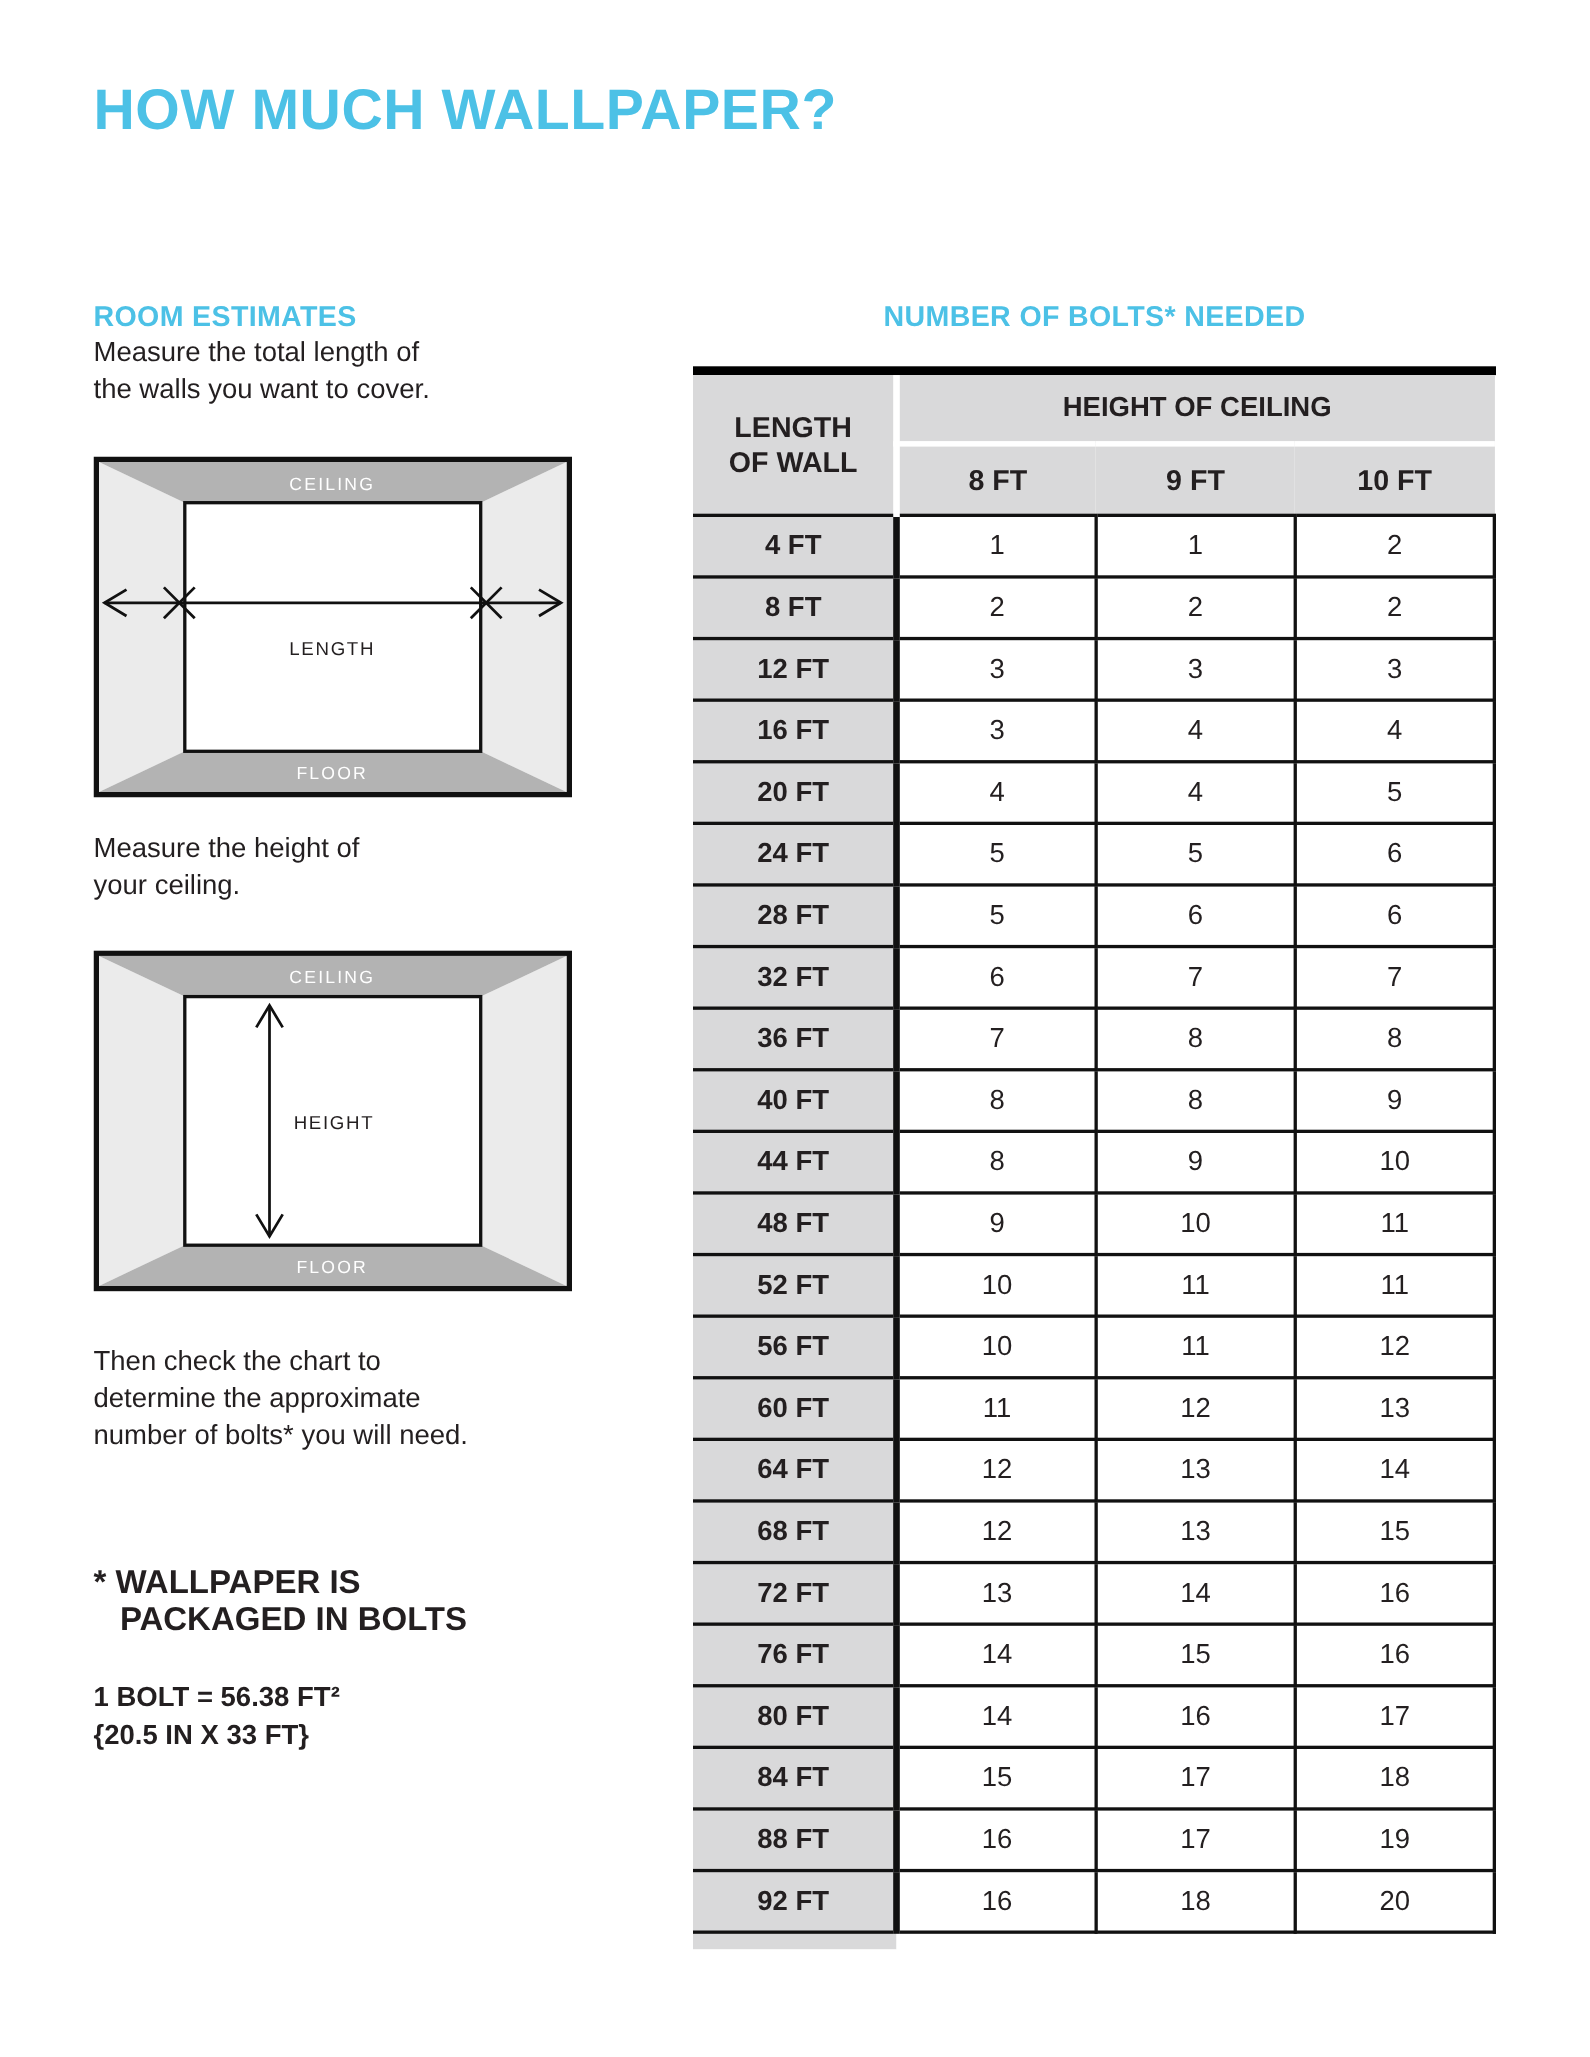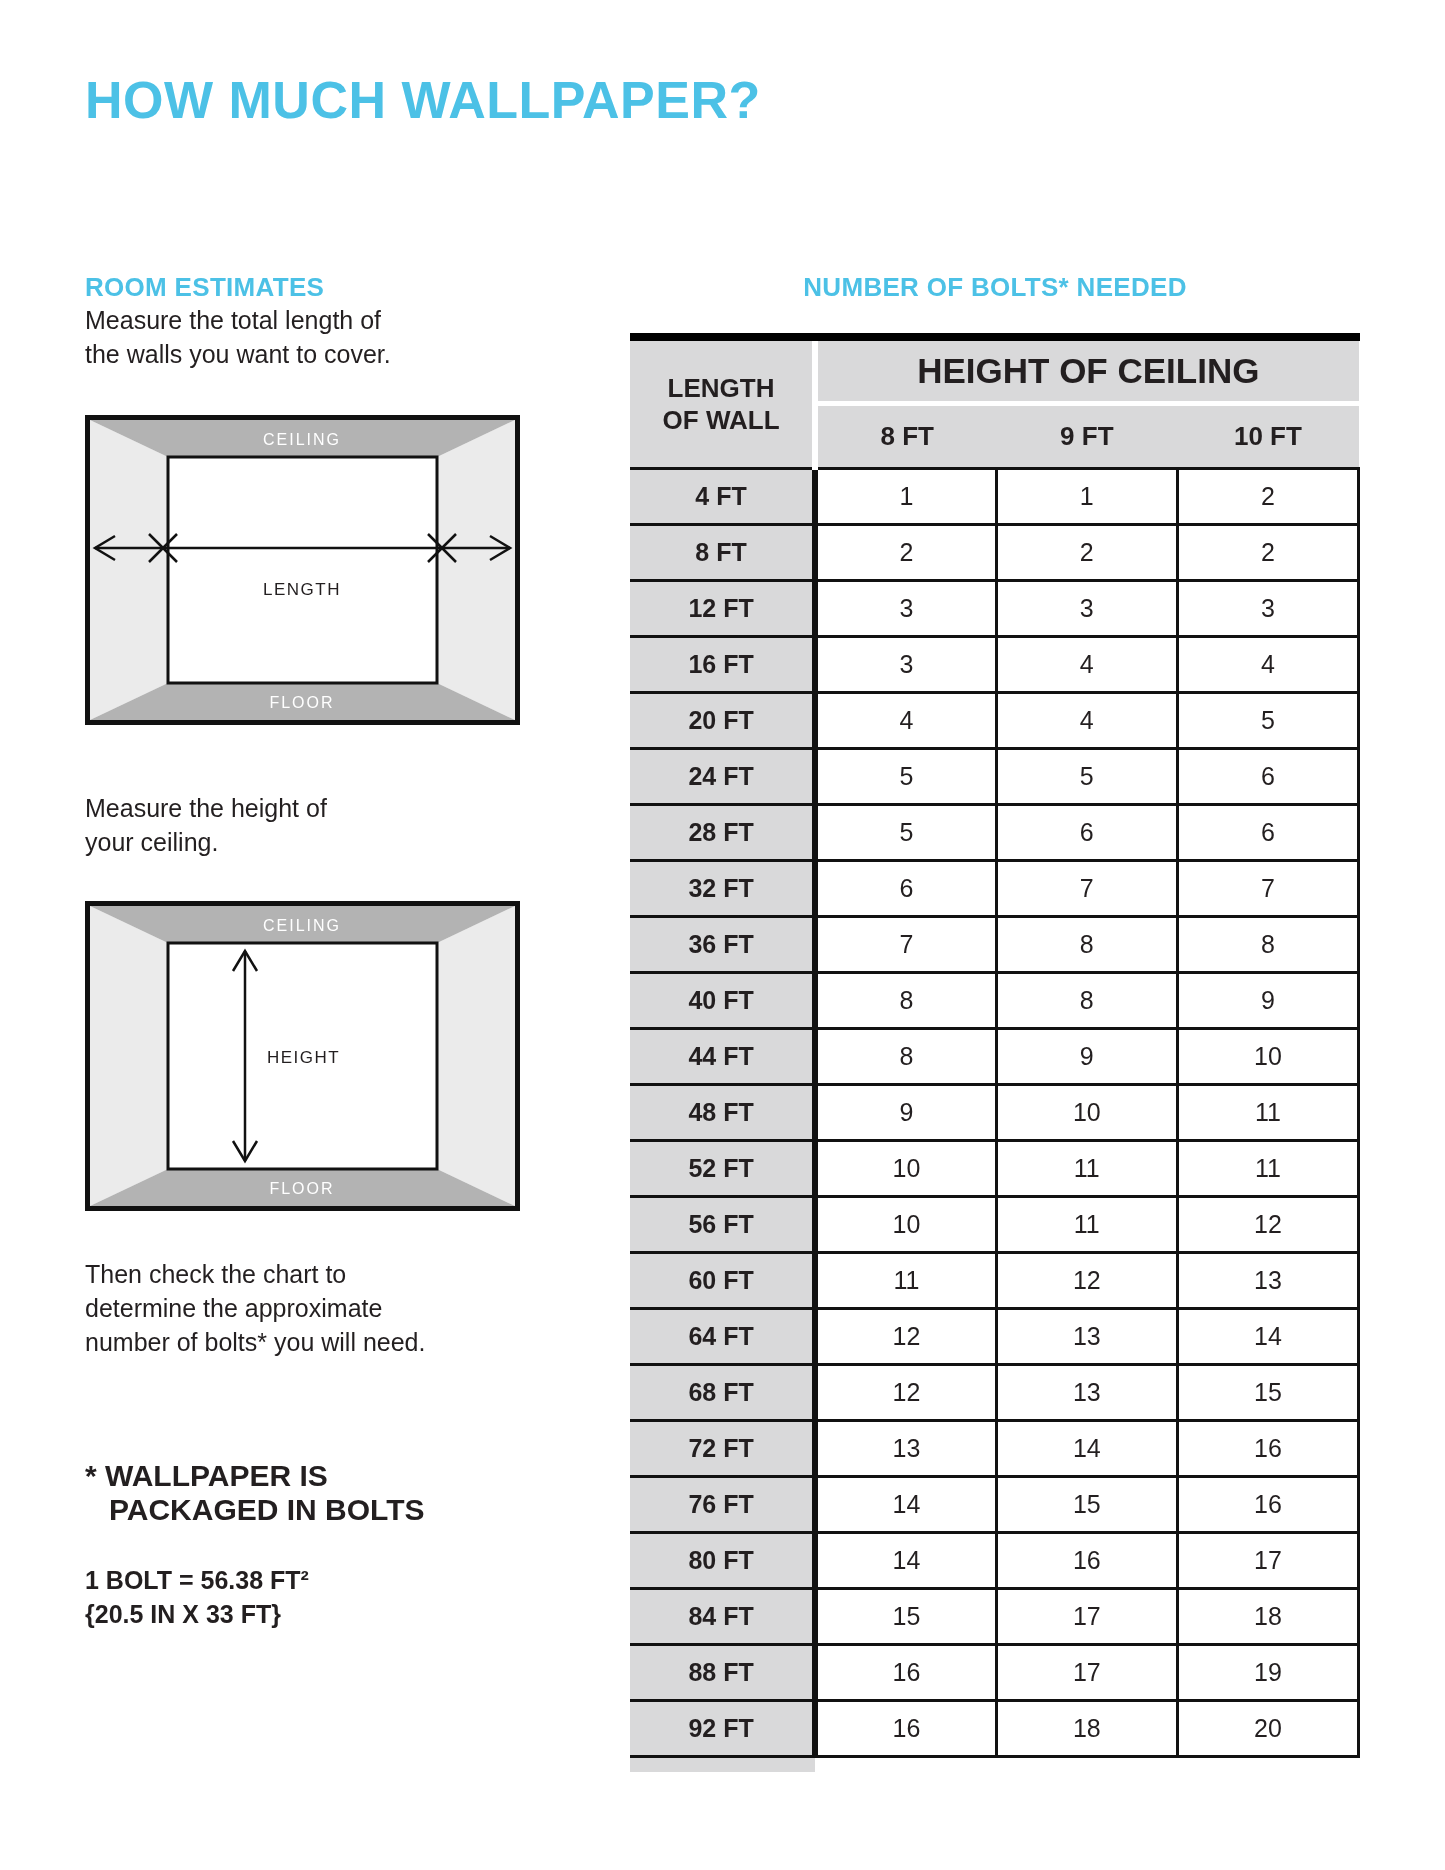--- a/index.html
+++ b/index.html
@@ -13,21 +13,21 @@
   .title {
     position:absolute; left:85px; top:70px;
     font-size:52px; font-weight:bold; color:var(--accent); letter-spacing:0.5px;
   }
   .section-heading {
     font-size:26px; font-weight:bold; color:var(--accent); letter-spacing:0.3px;
   }
   
   .left-col { position:absolute; left:85px; top:272px; width:470px; }
   .step { font-size:25px; line-height:34px; white-space:pre-line; }
-  .step.step-2 { margin-top:66px; }
+  .step.step-2 { margin-top:29px; }
   .step.step-3 { margin-top:46px; }
   .diagram { margin-top:44px; width:379px; height:310px; }
   .diagram.diagram-2 { margin-top:42px; }
   .band-label { fill:#ffffff; font-size:16px; letter-spacing:2px; }
   .measure-label { fill:#231f20; font-size:17px; letter-spacing:1.5px; }
   .footnote { margin-top:100px; font-size:30px; font-weight:bold; line-height:34px; }
   .footnote-line2 { padding-left:24px; }
   .bolt-size { margin-top:36px; font-size:25px; font-weight:bold; line-height:34px; }
   
   .right-col { position:absolute; left:630px; top:272px; width:730px; }
@@ -36,21 +36,21 @@
   table.bolts-table { border-collapse:collapse; width:730px; table-layout:fixed; }
   col.col-len { width:185px; }
   col.col-val { width:181px; }
   th,td { vertical-align:middle; }
   .len-header {
     background:#d9d9da; font-size:26px; font-weight:bold; text-align:center;
     white-space:pre-line; line-height:32px;
     border-right:6px solid #ffffff; border-bottom:3px solid #111;
   }
   .ceiling-header {
-    background:#d9d9da; font-size:35px; font-weight:bold; text-align:center;
+    background:#d9d9da; font-size:25px; font-weight:bold; text-align:center;
     height:62px; border-bottom:5px solid #ffffff;
   }
   .sub-header {
     background:#d9d9da; font-size:26px; font-weight:bold; text-align:center;
     height:65px; border-bottom:3px solid #111;
   }
   tbody tr { height:56px; }
   .len-cell {
     background:#d9d9da; font-size:25px; font-weight:bold; text-align:center;
     border-top:3px solid #111; border-bottom:3px solid #111; border-right:6px solid #111;

